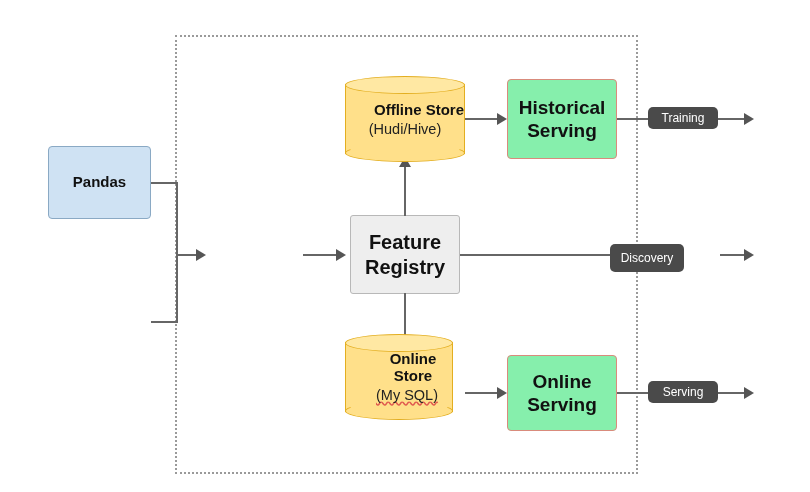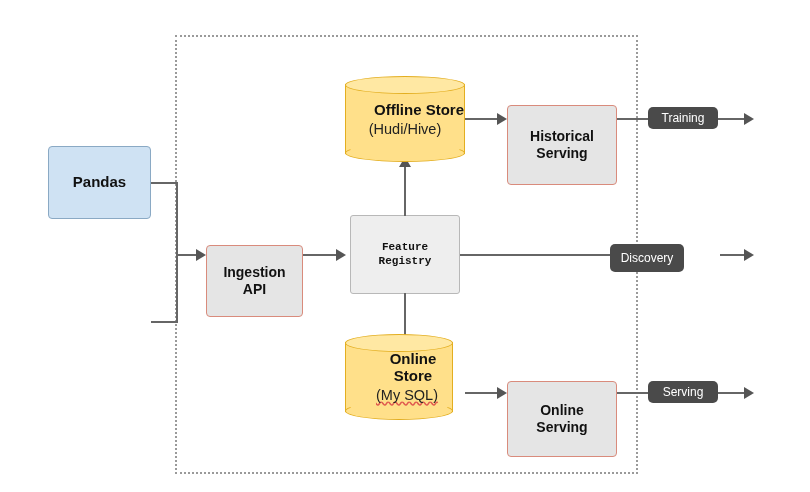--- a/index.html
+++ b/index.html
@@ -9,26 +9,26 @@
 
   .node{position:absolute;box-sizing:border-box;display:flex;
         flex-direction:column;align-items:center;justify-content:center;
         text-align:center;line-height:1.22;}
 
   
   .src{background:#cfe2f3;border:1px solid #8aa9c4;border-radius:4px;
        font-weight:bold;font-size:15px;color:#111;}
 
   
-  .proc{background:#e5e5e5;border:1px solid #d98b7c;border-radius:4px;
-        font-weight:bold;font-size:14px;color:#111;margin-top:26px;}
+  .proc{background:#86efac;border:1px solid #d98b7c;border-radius:4px;
+        font-weight:bold;font-size:19px;color:#111;}
 
   
   .registry{background:#eeeeee;border:1px solid #b8b8b8;border-radius:3px;
-            font-weight:bold;font-size:11px;color:#111;font-family:Liberation Mono, monospace;}
+            font-weight:bold;font-size:20px;color:#111;}
 
   
   .cyl{position:absolute;}
   .cyl .body{position:absolute;left:0;right:0;top:8px;bottom:8px;
              background:#ffe08a;border-left:1px solid #e3ae20;
              border-right:1px solid #e3ae20;box-sizing:border-box;}
   .cyl .top{position:absolute;left:0;right:0;top:0;height:18px;
             background:#ffe8a3;border:1px solid #e3ae20;border-radius:50%;
             box-sizing:border-box;}
   .cyl .bot{position:absolute;left:0;right:0;bottom:0;height:18px;
@@ -76,24 +76,20 @@
 
   <div class="ln lnh" style="left:151px;top:182px;width:27px;"></div>
 
   <div class="ln lnh" style="left:151px;top:321px;width:27px;"></div>
 
   <div class="ln lnv" style="left:176px;top:182px;height:140px;"></div>
 
   <div class="ln lnh" style="left:176px;top:254px;width:24px;"></div>
   <div class="ar ar-r" style="left:196px;top:249px;"></div>
 
-  <div class="node proc" style="left:206px;top:219px;width:97px;height:72px;">
-    <span>Ingestion</span>
-    <span>API</span>
-  </div>
 
   <div class="ln lnh" style="left:303px;top:254px;width:35px;"></div>
   <div class="ar ar-r" style="left:336px;top:249px;"></div>
 
   <div class="node registry" style="left:350px;top:215px;width:110px;height:79px;">
     <span>Feature</span>
     <span>Registry</span>
   </div>
 
   <div class="ln lnv" style="left:404px;top:162px;height:54px;"></div>

